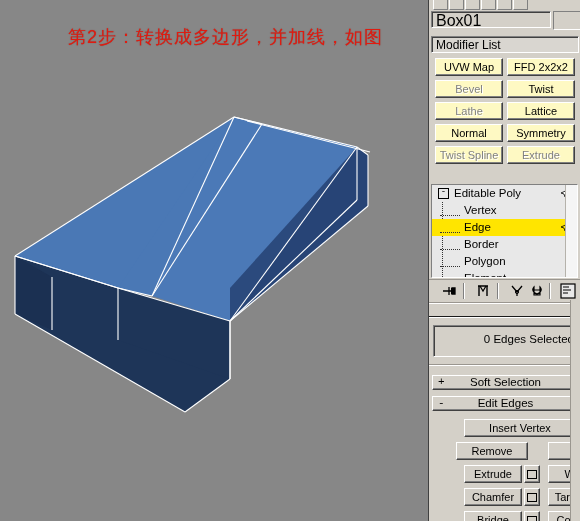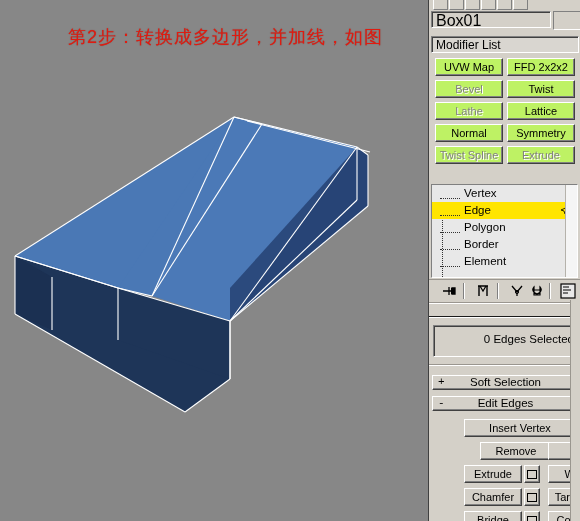--- a/index.html
+++ b/index.html
@@ -81,21 +81,21 @@
     background:#d9d6d0;
     border:1px solid #808080;border-right-color:#fff;border-bottom-color:#fff;
     box-shadow:inset 1px 1px 0 #404040;
     font-size:12px;line-height:17px;padding-left:4px;box-sizing:border-box;
     white-space:nowrap;overflow:hidden;
   }
 
   .btngrid{position:absolute;left:0;top:58px;width:152px;}
   .mbtn{
     position:absolute;width:68px;height:18px;
-    background:#bef264;
+    background:#fef9c3;
     border:1px solid;
     border-color:#ffffff #404040 #404040 #ffffff;
     box-shadow:inset -1px -1px 0 #808080;
     font-size:11px;line-height:16px;text-align:center;
     box-sizing:border-box;color:#000;white-space:nowrap;overflow:hidden;
   }
   .mbtn.disabled{color:#808080;text-shadow:1px 1px 0 #ffffff;}
 
   
   .stack{
@@ -286,38 +286,44 @@
       <div class="mbtn" style="left:6px;top:66px">Normal</div>
       <div class="mbtn" style="left:78px;top:66px">Symmetry</div>
       <div class="mbtn disabled" style="left:6px;top:88px">Twist Spline</div>
       <div class="mbtn disabled" style="left:78px;top:88px">Extrude</div>
     </div>
 
     <div class="stack">
       <div class="stack-inner">
         <div class="treeline"></div>
 
+        <div class="srow">
+          <span class="plusbox">-</span><span>Editable Poly</span>
+          <svg class="arrowicon" viewBox="0 0 13 11">
+            <path d="M12,1 L3,5 L6,6 L7,9 Z" fill="#ffffff" stroke="#000" stroke-width="0.8"></path>
+          </svg>
+        </div>
 
         <div class="srow sub">
           <span class="treelead"></span><span>Vertex</span>
         </div>
 
         <div class="srow sub sel">
           <span class="treelead"></span><span>Edge</span>
           <svg class="arrowicon" viewBox="0 0 13 11">
             <path d="M12,1 L3,5 L6,6 L7,9 Z" fill="#ffe500" stroke="#000" stroke-width="0.8"></path>
           </svg>
         </div>
 
         <div class="srow sub">
+          <span class="treelead"></span><span>Border</span>
+        </div>
+
+        <div class="srow sub">
           <span class="treelead"></span><span>Polygon</span>
-        </div>
-
-        <div class="srow sub">
-          <span class="treelead"></span><span>Border</span>
         </div>
 
         <div class="srow sub">
           <span class="treelead"></span><span>Element</span>
         </div>
       </div>
       <div class="stack-sb"></div>
     </div>
 
     <div class="stacktools">
@@ -363,21 +369,21 @@
       <span>Soft Selection</span>
     </div>
 
     <div class="rollout" style="top:396px">
       <span class="pm">-</span>
       <span>Edit Edges</span>
     </div>
 
     <div class="ebtn" style="left:35px;top:419px;width:112px">Insert Vertex</div>
 
-    <div class="ebtn" style="left:51px;top:442px;width:72px">Remove</div>
+    <div class="ebtn" style="left:27px;top:442px;width:72px">Remove</div>
     <div class="ebtn" style="left:119px;top:442px;width:72px">Split</div>
 
     <div class="ebtn" style="left:35px;top:465px;width:58px">Extrude</div>
     <div class="sqbtn" style="left:95px;top:465px">
         <i></i>
       </div>
     <div class="ebtn" style="left:119px;top:465px;width:58px">Weld</div>
 
     <div class="ebtn" style="left:35px;top:488px;width:58px">Chamfer</div>
     <div class="sqbtn" style="left:95px;top:488px">

